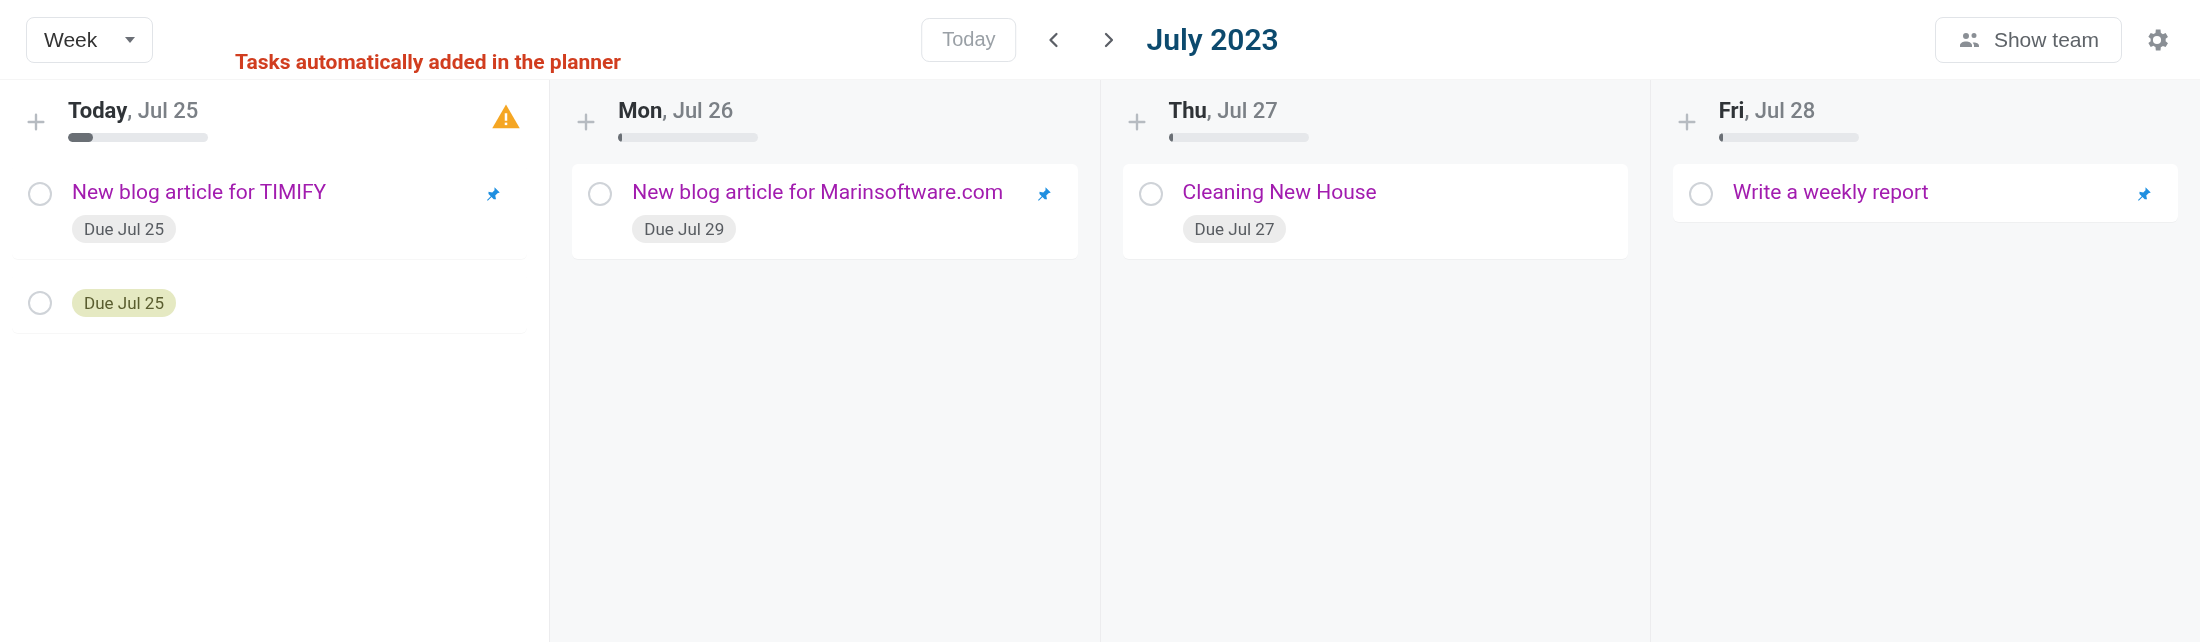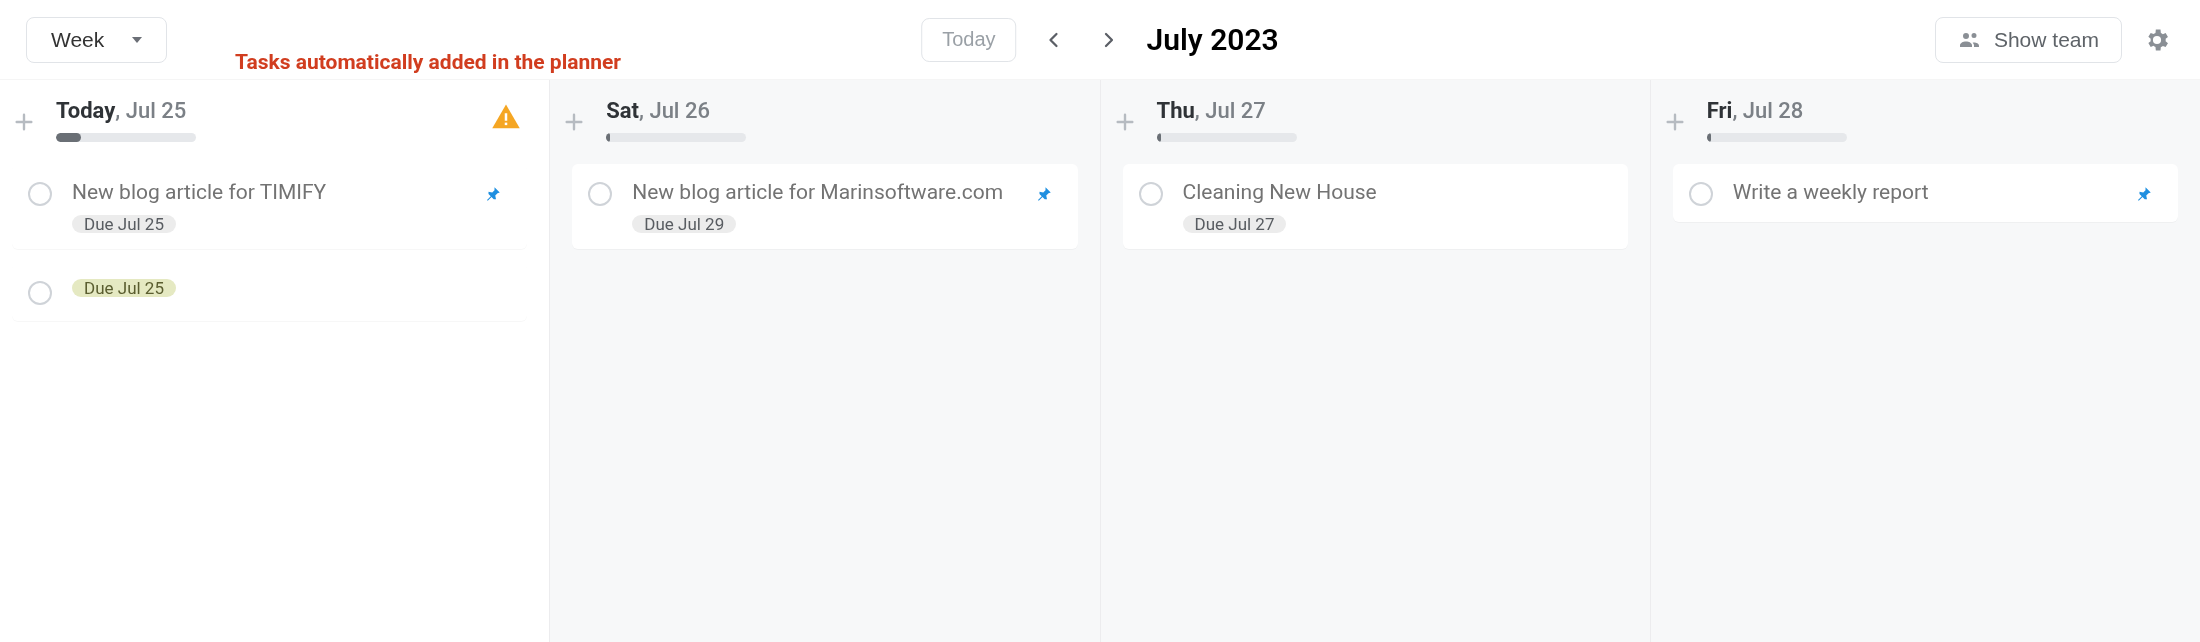--- a/index.html
+++ b/index.html
@@ -33,21 +33,21 @@
     align-items: center;
     height: 80px;
     padding: 0 26px 0 26px;
     border-bottom: 1px solid rgba(0,0,0,0.04);
   }
   .view-select {
     display: inline-flex;
     align-items: center;
     gap: 28px;
     height: 46px;
-    padding: 0 24px;
+    padding: 0 17px;
     border: 1px solid var(--border);
     border-radius: 8px;
     background: #fff;
     color: #333;
     font-size: 21px;
     cursor: pointer;
   }
   .view-select .caret {
     width: 0; height: 0;
     border-left: 5px solid transparent;
@@ -82,21 +82,21 @@
     width: 36px; height: 36px;
     display: inline-flex;
     align-items: center; justify-content: center;
     color: #5b5f66;
     cursor: pointer;
   }
   .nav-arrow svg { width: 18px; height: 18px; }
   .month-title {
     font-size: 30px;
     font-weight: 600;
-    color: #000000;
+    color: #0c4a6e;
   }
 
   .toolbar-right {
     margin-left: auto;
     display: flex;
     align-items: center;
     gap: 18px;
   }
   .show-team {
     display: inline-flex;
@@ -135,20 +135,21 @@
     background: var(--bg);
   }
   .col:last-child { border-right: none; }
   .col.today { background: #fff; }
 
   .col-header {
     display: flex;
     align-items: flex-start;
     gap: 16px;
     padding: 18px 26px 14px 8px;
+    margin-left: 12px;
   }
   .add-btn {
     width: 32px; height: 32px;
     display: inline-flex; align-items: center; justify-content: center;
     color: #b6bbc1;
     cursor: pointer;
     margin-top: 8px;
   }
   .add-btn svg { width: 22px; height: 22px; stroke: currentColor; }
   .day-label { display: flex; flex-direction: column; gap: 10px; }
@@ -178,23 +179,23 @@
     grid-column-gap: 16px;
     align-items: start;
     cursor: pointer;
   }
   .card .chk {
     width: 24px; height: 24px; border-radius: 50%;
     border: 2px solid #cfd3d8; background: #fff; margin-top: 2px;
     cursor: pointer;
   }
   .card .content { display: flex; flex-direction: column; gap: 10px; }
-  .card .title { font-size: 21px; color: #737373; line-height: 1.2; }
+  .card .title { font-size: 21px; color: #a21caf; line-height: 1.2; }
   .badge {
-    display: inline-flex; align-items: center; height: 18px;
+    display: inline-flex; align-items: center; height: 28px;
     padding: 0 12px; border-radius: 14px; font-size: 17px;
     width: fit-content;
   }
   .badge.gray { background: var(--badge-gray); color: #585c61; }
   .badge.olive { background: var(--badge-olive); color: #5a5d2f; }
   .pin { width: 20px; height: 20px; display: inline-flex; align-items: center; justify-content: center; margin-top: 4px; }
   .pin svg { width: 18px; height: 18px; fill: var(--pin); }
 
   
   .annotation {
@@ -310,21 +311,21 @@
       </div>
     </div>
     <div class="col">
       <div class="col-header">
         <span class="add-btn">
           <svg viewBox="0 0 24 24">
             <path d="M12 4v16M4 12h16" fill="none" stroke="currentColor" stroke-width="2.6" stroke-linecap="round"></path>
           </svg>
         </span>
         <div class="day-label">
-          <div class="day-text"><span class="bold">Sat</span><span>, Jul 26</span></div>
+          <div class="day-text"><span class="bold">Mon</span><span>, Jul 26</span></div>
           <div class="progress">
             <span style="width: 3%;"></span>
           </div>
         </div>
       </div>
       <div class="tasks">
         <div class="card">
           <span class="chk"></span>
           <div class="content">
             <div class="title">New blog article for Marinsoftware.com</div>

